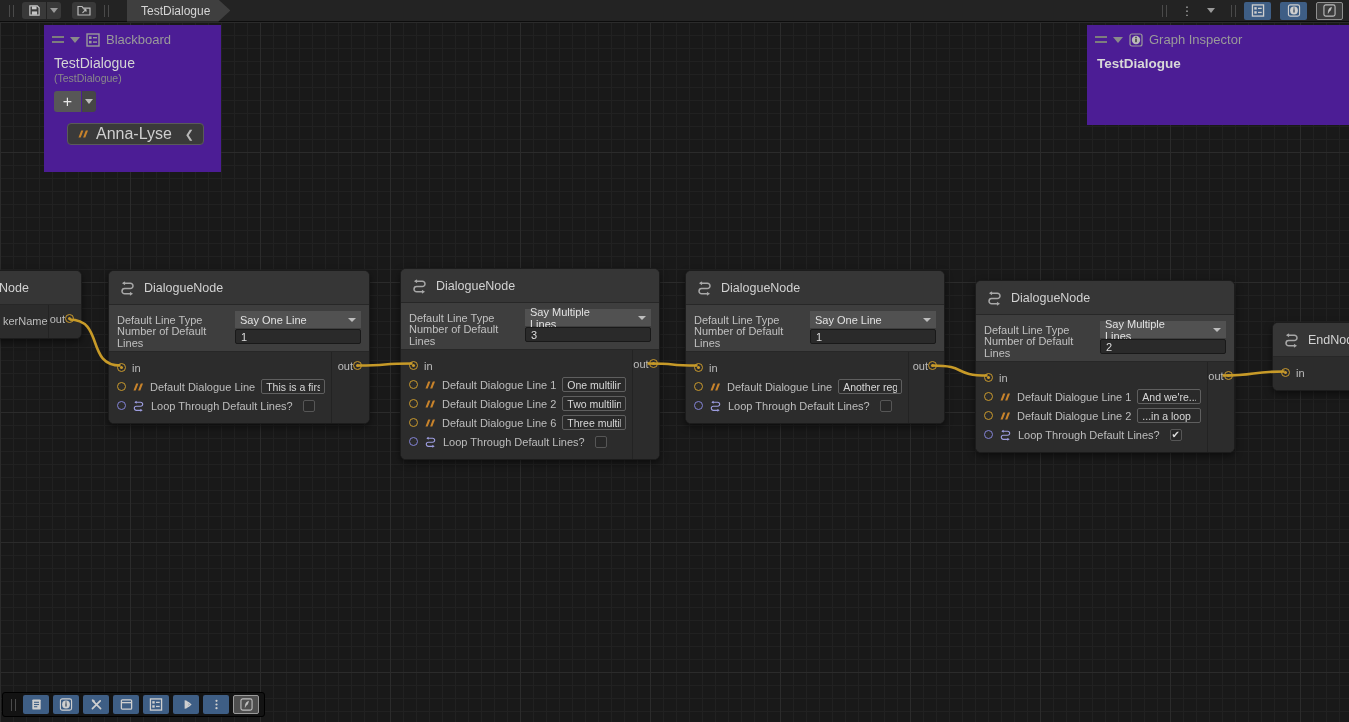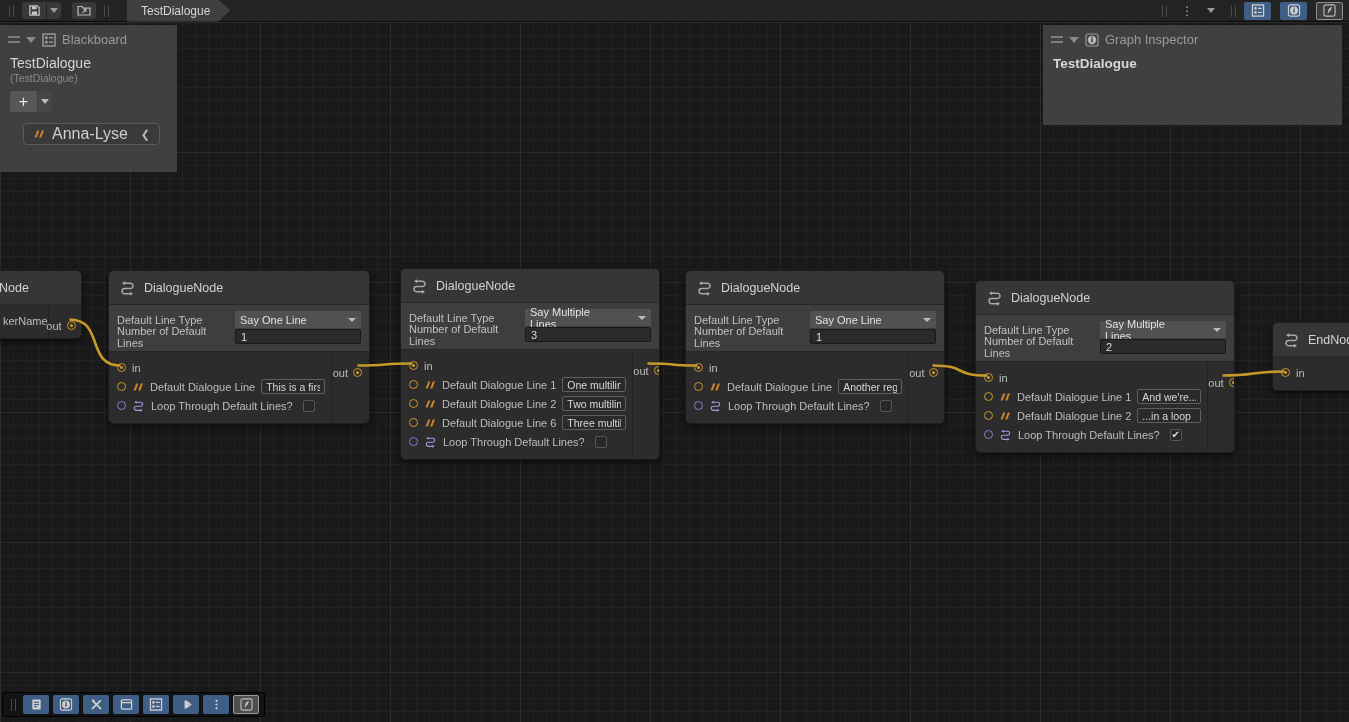--- a/index.html
+++ b/index.html
@@ -32,21 +32,21 @@
     display:flex;align-items:center;padding:0 20px 0 14px;
     clip-path:polygon(0 0,calc(100% - 12px) 0,100% 50%,calc(100% - 12px) 100%,0 100%);}
   .spacer{flex:1;}
   .sqbtn{width:27px;height:18px;border-radius:2px;background:#383838;display:flex;
     align-items:center;justify-content:center;border:1px solid transparent;}
   .sqbtn.active{background:#3e5e85;}
   .sqbtn.framed{border-color:#8f8f8f;background:#3c3c3c;}
   .kebab{color:#b5b5b5;font-size:12px;letter-spacing:0;line-height:10px;}
 
   
-  .panel{position:absolute;background:#404040;z-index:30;color:#9a9a9a;}
+  .panel{position:absolute;background:#4c1d95;z-index:30;color:#9a9a9a;margin-left:44px;}
   .panel-header{display:flex;align-items:center;gap:6px;padding:7px 8px 4px;font-size:13px;color:#9a9a9a;}
   .hamburger{width:12px;height:7px;border-top:2px solid #7d7d7d;border-bottom:2px solid #7d7d7d;}
   .tri{width:0;height:0;border-left:5px solid transparent;border-right:5px solid transparent;
     border-top:6px solid #8a8a8a;}
   #blackboard{left:0;top:25px;width:177px;height:147px;}
   .bb-title{font-size:14px;color:#d4d4d4;padding:4px 10px 0;}
   .bb-sub{font-size:10.5px;color:#8a8a8a;padding:1px 10px 0;}
   .bb-addrow{display:flex;align-items:center;margin:7px 10px 0;}
   .bb-add{width:27px;height:21px;background:#575757;border-radius:3px 0 0 3px;color:#e8e8e8;
     font-size:16px;display:flex;align-items:center;justify-content:center;}
@@ -70,21 +70,21 @@
   .dropdown{width:126px;height:17px;background:#515151;border-radius:0;display:flex;
     align-items:center;padding:0 5px;color:#e2e2e2;gap:33px;}
   .dropdown .dcaret{margin-left:auto;width:0;height:0;border-left:4px solid transparent;
     border-right:4px solid transparent;border-top:4px solid #bdbdbd;}
   .tfield{width:126px;height:15px;background:#2a2a2a;border:1px solid #191919;border-radius:2px;
     color:#dcdcdc;font-size:11px;padding:0 5px;font-family:"Liberation Sans",sans-serif;}
   .node-ports{display:flex;background:#2c2c2c;}
   .in-col{flex:1;padding:6px 0 8px;}
   .out-col{width:40px;border-left:1px solid #232323;}
   .port-row{height:19px;display:flex;align-items:center;gap:6px;padding-left:8px;}
-  .out-row{height:19px;margin-top:11px;display:flex;align-items:center;gap:5px;
+  .out-row{height:19px;margin-top:4px;display:flex;align-items:center;
     justify-content:flex-end;padding-right:7px;color:#bdbdbd;}
   .port{width:9px;height:9px;border-radius:50%;border:1.5px solid #c9992c;position:relative;flex:none;}
   .port.bool{border-color:#8383d6;}
   .port.connected::after{content:"";position:absolute;left:50%;top:50%;width:3px;height:3px;
     margin:-1.5px 0 0 -1.5px;border-radius:50%;background:#c9992c;}
   .plabel{color:#bdbdbd;white-space:nowrap;}
   .pfield{width:64px;height:15px;background:#2a2a2a;border:1px solid #5f5f5f;border-radius:2px;
     color:#d8d8d8;font-size:10.5px;padding:0 4px;margin-left:auto;margin-right:6px;
     font-family:"Liberation Sans",sans-serif;}
   .checkbox{width:12px;height:12px;background:#282828;border:1px solid #565656;border-radius:2px;

